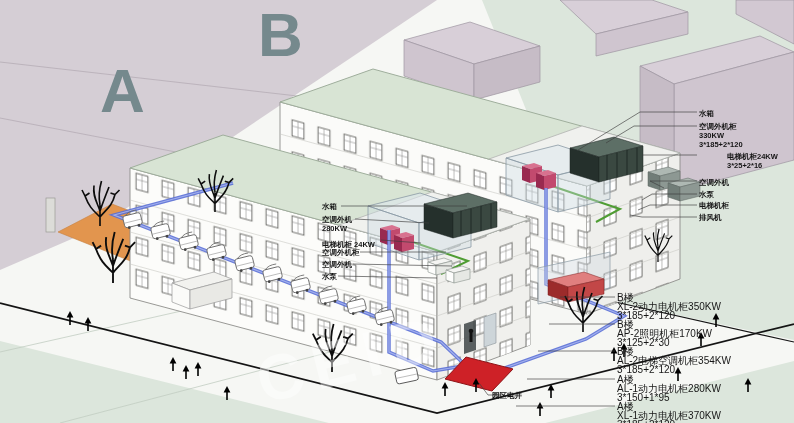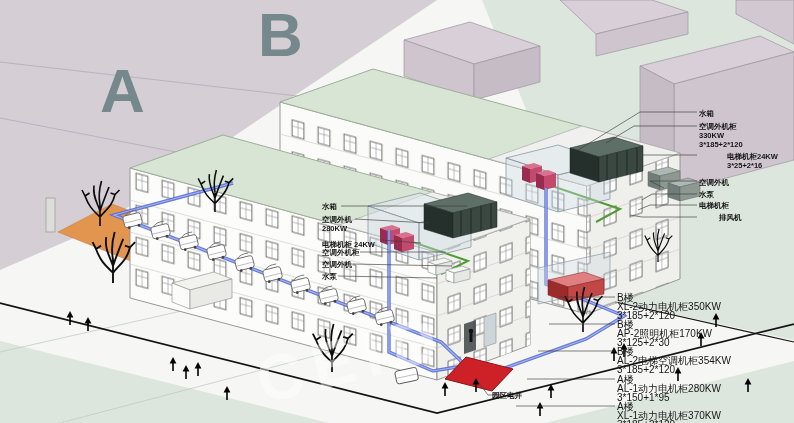--- a/index.html
+++ b/index.html
@@ -301,21 +301,21 @@
 
 <div class="lbl" style="left:699px;top:109px;">水箱</div>
 <div class="lbl" style="left:699px;top:122px;">空调外机柜
 330KW
 3*185+2*120</div>
 <div class="lbl" style="left:699px;top:152px;margin-left:28px;">电梯机柜24KW
 3*25+2*16</div>
 <div class="lbl" style="left:699px;top:178px;">空调外机</div>
 <div class="lbl" style="left:699px;top:190px;">水泵</div>
 <div class="lbl" style="left:699px;top:201px;">电梯机柜</div>
-<div class="lbl" style="left:719px;top:213px;">排风机</div>
+<div class="lbl" style="left:699px;top:213px;">排风机</div>
 
 <div class="fgroup" style="left:617px;top:293px;">
   <div>B楼</div>
   <div>XL-2动力电机柜350KW</div>
   <div>3*185+2*120</div>
 </div>
 <div class="fgroup" style="left:617px;top:320px;">
   <div>B楼</div>
   <div>AP-2照明机柜170KW</div>
   <div>3*125+2*30</div>

